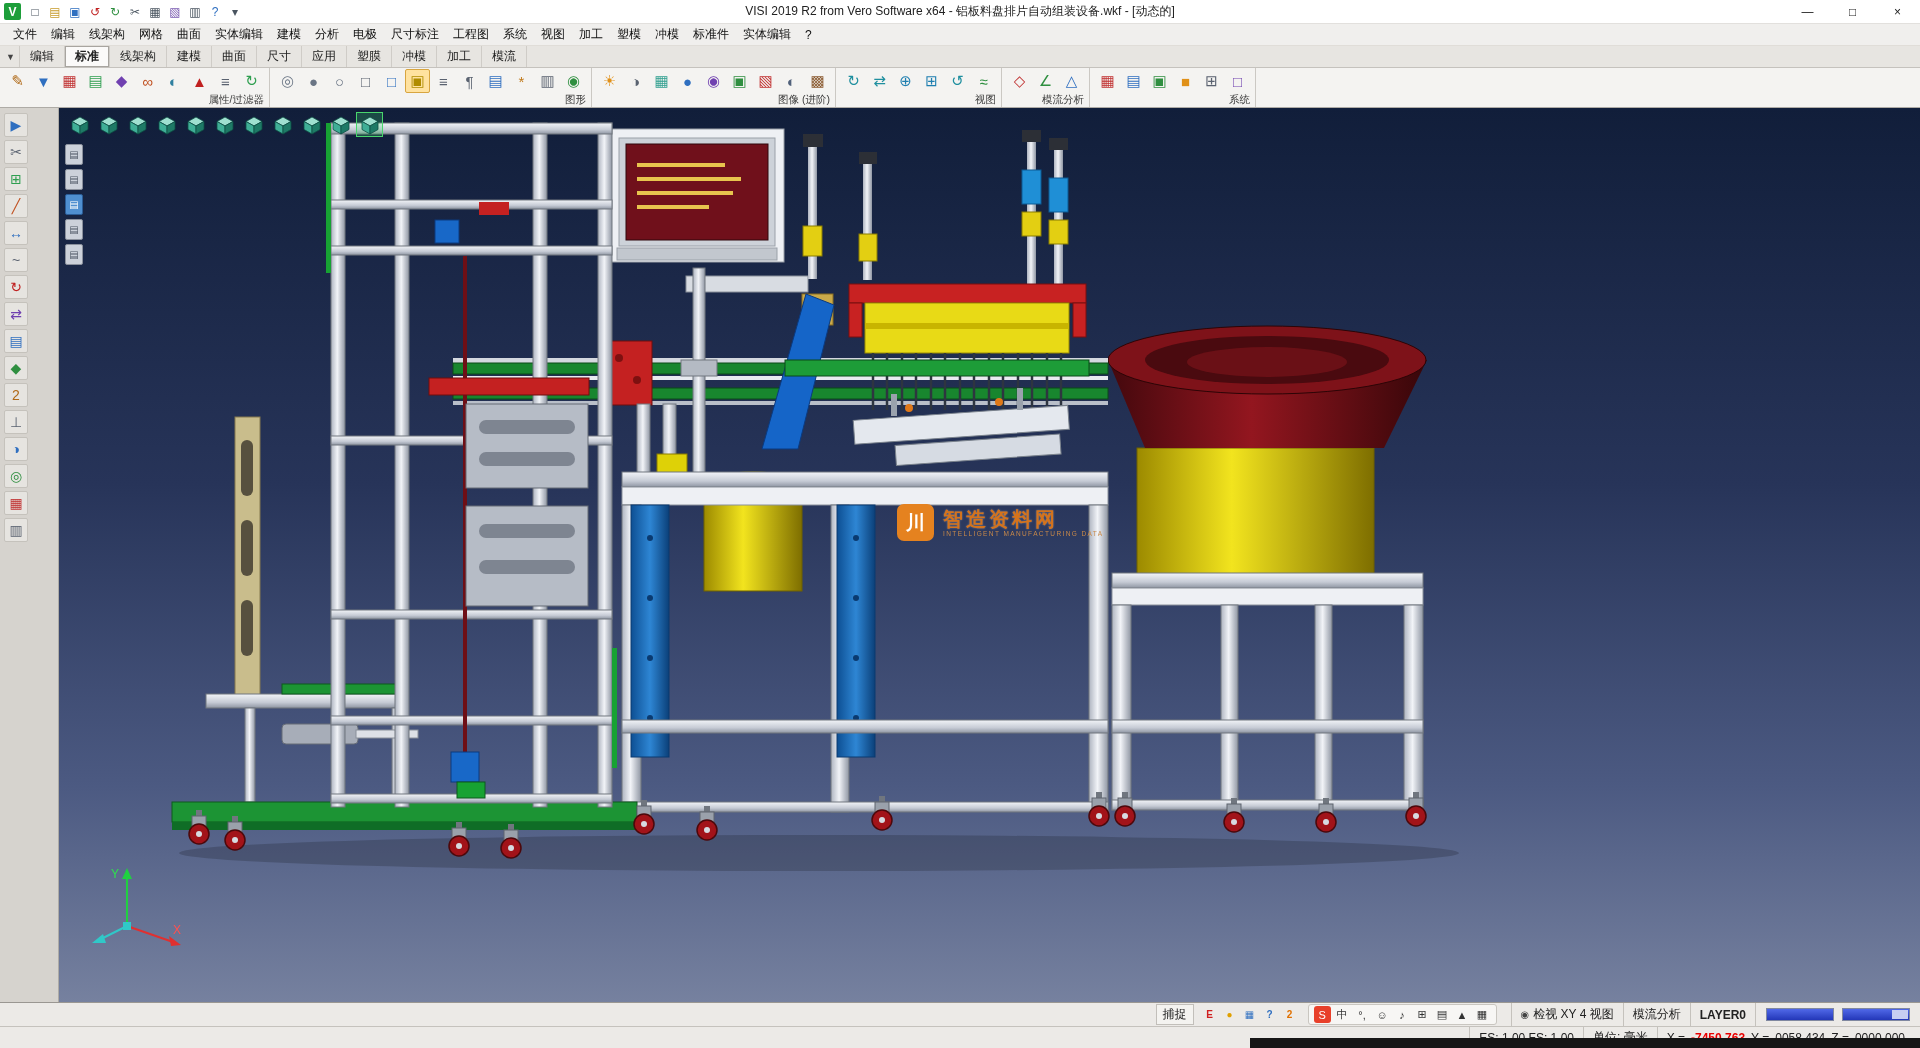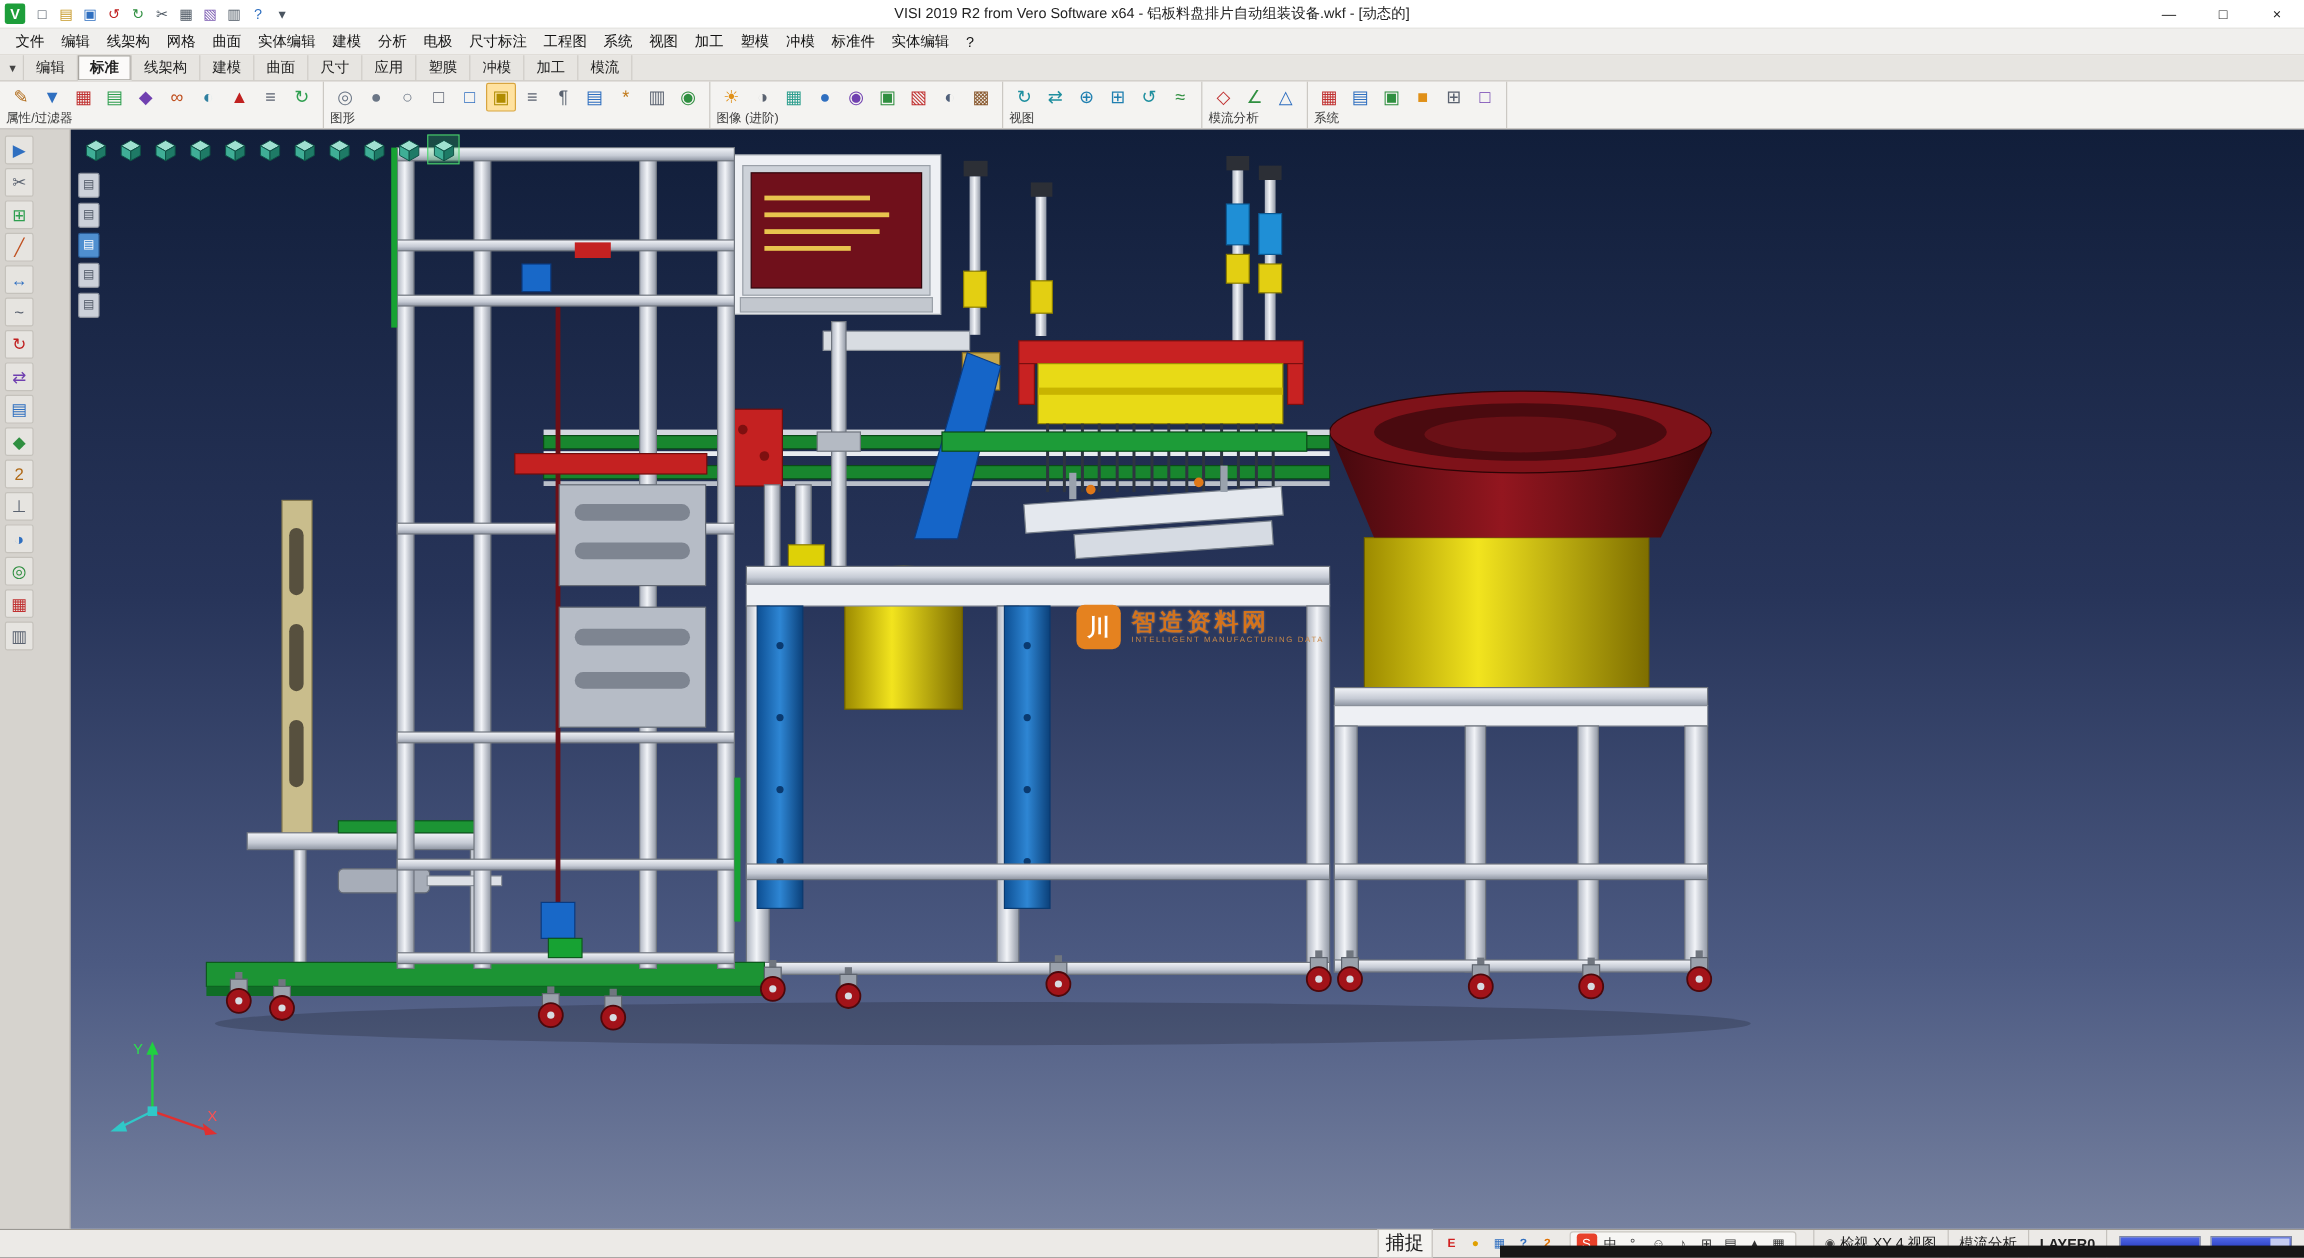--- a/index.html
+++ b/index.html
@@ -26,21 +26,21 @@
 .tab-dd{width:18px;display:grid;place-items:center;font-size:9px;color:#444;border-right:1px solid #cfccc7}
 .tab{font-size:12px;padding:3px 10px;color:#222;border-right:1px solid #cfccc7;display:flex;align-items:center}
 .tab[data-active="true"]{background:#fbfaf9;font-weight:bold;box-shadow:inset 0 0 0 1px #a8a5a0}
 
 
 .toolbar{height:40px;background:#f4f3f1;display:flex;border-bottom:1px solid #aeaba6}
 .tgroup{display:flex;flex-direction:column;border-right:1px solid #cbc8c3;padding:1px 5px 0}
 .ticons{display:flex;gap:1px}
 .ticon{width:25px;height:24px;display:grid;place-items:center;font-size:15px;border:1px solid transparent;border-radius:2px}
 .ticon[data-active="true"]{background:#ffe2a0;border-color:#d8a540}
-.tlabel{font-size:10.5px;color:#3c3c3c;text-align:left;line-height:13px}
+.tlabel{font-size:10.5px;color:#3c3c3c;text-align:right;line-height:13px}
 
 
 .workspace{flex:1;display:flex;min-height:0}
 .sidebar{width:59px;background:#d6d3ce;border-right:1px solid #aeaba6;display:flex;flex-wrap:wrap;
   align-content:flex-start;gap:3px;padding:5px 4px}
 .sicon{width:24px;height:24px;display:grid;place-items:center;font-size:14px;background:#e6e4e0;
   border:1px solid #c5c2bc;border-radius:2px}
 .viewport{position:relative;flex:1;overflow:hidden;
   background:linear-gradient(180deg,#111e3a 0%,#273459 42%,#4c5a82 76%,#76819f 100%)}
 .machine-svg{position:absolute;left:0;top:0}
@@ -56,21 +56,21 @@
 .wm-logo{width:37px;height:37px;border-radius:7px;background:#e5821f;color:#fff;display:grid;
   place-items:center;font-size:19px;font-weight:bold}
 .wm-title{color:#d4731c;font-size:20px;font-weight:bold;letter-spacing:3px;line-height:22px;
   text-shadow:0 0 2px rgba(255,255,255,.35)}
 .wm-sub{color:#c98949;font-size:6.5px;letter-spacing:1.4px}
 
 
 .statusA{height:24px;background:#eceae7;border-top:1px solid #9a9792;display:flex;align-items:center;
   font-size:12px;color:#222}
 .spacer{flex:1}
-.snap-label{font-size:16px;padding:1px 6px;border:1px solid #c2bfba;background:#f4f3f0;margin-right:8px}
+.snap-label{font-size:12px;padding:1px 6px;border:1px solid #c2bfba;background:#f4f3f0;margin-right:8px}
 .tray{display:flex;gap:4px;align-items:center;margin-right:10px}
 .tico{width:16px;height:16px;display:grid;place-items:center;font-size:10px;font-weight:bold}
 .ime{display:flex;gap:3px;align-items:center;background:#f7f6f4;border:1px solid #c9c6c0;
   border-radius:3px;padding:1px 5px;margin-right:14px}
 .ime-ico{min-width:17px;height:17px;display:grid;place-items:center;font-size:11px;color:#333;
   border-radius:3px;padding:0 1px}
 .scell{height:100%;display:flex;align-items:center;padding:0 9px;border-left:1px solid #c5c2bd;white-space:nowrap}
 .eye{font-size:10px;margin-right:4px;color:#444}
 .layer-cell{font-weight:bold}
 .meters{display:flex;gap:8px;align-items:center;padding:0 10px;border-left:1px solid #c5c2bd;height:100%}
@@ -733,15 +733,28 @@
     <div class="scell">模流分析</div>
     <div class="scell layer-cell">LAYER0</div>
     <div class="meters">
       <div class="meter"></div>
       <div class="meter">
           <div class="mfill"></div>
         </div>
     </div>
   </div>
 
+  <div class="statusB">
+    <div class="spacer"></div>
+    <div class="scell">ES: 1.00 FS: 1.00</div>
+    <div class="scell">单位: 毫米</div>
+    <div class="scell coords">
+      <span>X =</span>
+      <span class="xval">-7450.763</span>
+      <span>Y =</span>
+      <span>0058.434</span>
+      <span>Z =</span>
+      <span>0000.000</span>
+    </div>
+  </div>
 </div>
 
 <div class="taskbar-sliver"></div>
 
 </body></html>

